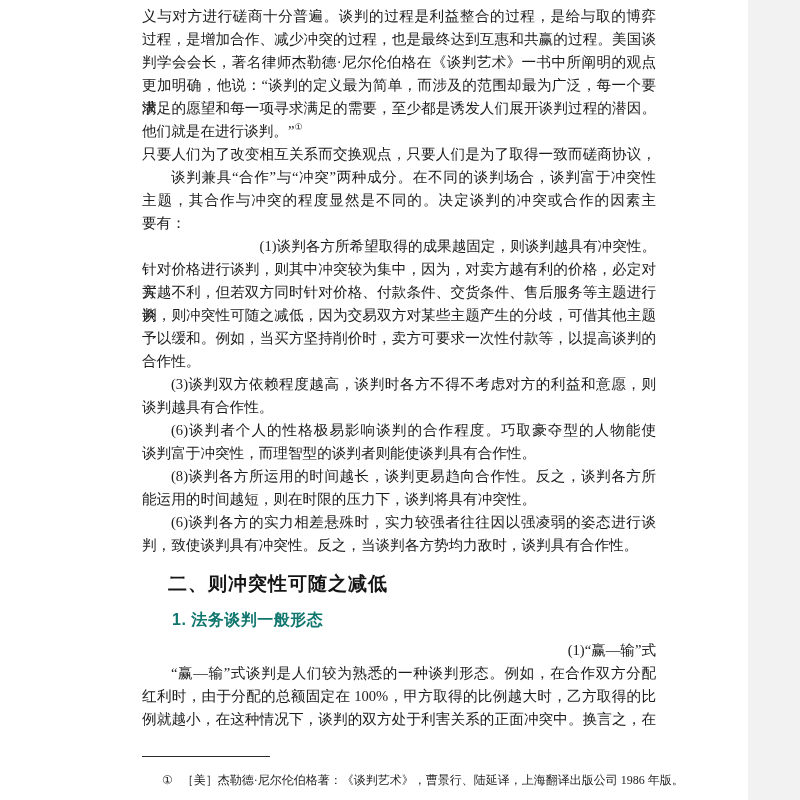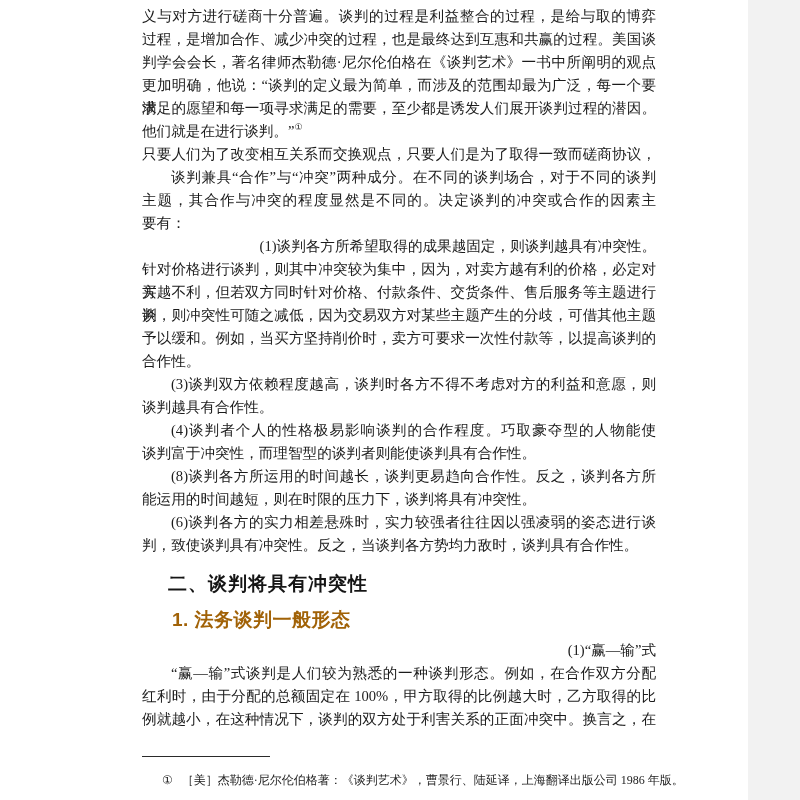--- a/index.html
+++ b/index.html
@@ -40,27 +40,27 @@
     font-size: 19px;
     line-height: 24px;
     padding-left: 26px;
     margin-top: 15px;
     letter-spacing: 1px;
     color: #151515;
   }
   .blk.heading2 {
     font-family: "Liberation Sans", "DejaVu Sans", sans-serif;
     font-weight: bold;
-    font-size: 19px;
+    font-size: 16px;
     line-height: 22px;
     padding-left: 30px;
     margin-top: 13px;
     margin-bottom: 8px;
     letter-spacing: 0.5px;
-    color: #a16207;
+    color: #0f766e;
   }
   .blk sup {
     font-size: 9px;
     vertical-align: super;
     line-height: 0;
   }
   .footnote-divider {
     position: absolute;
     left: 142px;
     top: 756px;
@@ -86,38 +86,38 @@
 
 <div class="page">
   <div class="text-column">
       <div class="blk body fill"><span>义与对方进行磋商十分普遍。谈判的过程是利益整合的过程，是给与取的博弈</span></div>
       <div class="blk body fill"><span>过程，是增加合作、减少冲突的过程，也是最终达到互惠和共赢的过程。美国谈</span></div>
       <div class="blk body fill"><span>判学会会长，著名律师杰勒德·尼尔伦伯格在《谈判艺术》一书中所阐明的观点</span></div>
       <div class="blk body fill"><span>更加明确，他说：“谈判的定义最为简单，而涉及的范围却最为广泛，每一个要求</span></div>
       <div class="blk body fill"><span>满足的愿望和每一项寻求满足的需要，至少都是诱发人们展开谈判过程的潜因。</span></div>
       <div class="blk body"><span>他们就是在进行谈判。”</span><sup>①</sup></div>
       <div class="blk body fill"><span>只要人们为了改变相互关系而交换观点，只要人们是为了取得一致而磋商协议，</span></div>
-      <div class="blk body indent fill"><span>谈判兼具“合作”与“冲突”两种成分。在不同的谈判场合，对于不同的谈判</span></div>
+      <div class="blk body indent fill"><span>谈判兼具“合作”与“冲突”两种成分。在不同的谈判场合，谈判富于冲突性</span></div>
       <div class="blk body fill"><span>主题，其合作与冲突的程度显然是不同的。决定谈判的冲突或合作的因素主</span></div>
       <div class="blk body"><span>要有：</span></div>
       <div class="blk body indent"><span>(1)谈判各方所希望取得的成果越固定，则谈判越具有冲突性。</span></div>
       <div class="blk body fill"><span>针对价格进行谈判，则其中冲突较为集中，因为，对卖方越有利的价格，必定对买</span></div>
       <div class="blk body fill"><span>方越不利，但若双方同时针对价格、付款条件、交货条件、售后服务等主题进行谈</span></div>
       <div class="blk body fill"><span>判，则冲突性可随之减低，因为交易双方对某些主题产生的分歧，可借其他主题</span></div>
       <div class="blk body fill"><span>予以缓和。例如，当买方坚持削价时，卖方可要求一次性付款等，以提高谈判的</span></div>
       <div class="blk body"><span>合作性。</span></div>
       <div class="blk body indent fill"><span>(3)谈判双方依赖程度越高，谈判时各方不得不考虑对方的利益和意愿，则</span></div>
       <div class="blk body"><span>谈判越具有合作性。</span></div>
-      <div class="blk body indent fill"><span>(4)谈判者个人的性格极易影响谈判的合作程度。巧取豪夺型的人物能使</span></div>
+      <div class="blk body indent fill"><span>(6)谈判者个人的性格极易影响谈判的合作程度。巧取豪夺型的人物能使</span></div>
       <div class="blk body"><span>谈判富于冲突性，而理智型的谈判者则能使谈判具有合作性。</span></div>
       <div class="blk body indent fill"><span>(8)谈判各方所运用的时间越长，谈判更易趋向合作性。反之，谈判各方所</span></div>
       <div class="blk body"><span>能运用的时间越短，则在时限的压力下，谈判将具有冲突性。</span></div>
       <div class="blk body indent fill"><span>(6)谈判各方的实力相差悬殊时，实力较强者往往因以强凌弱的姿态进行谈</span></div>
       <div class="blk body"><span>判，致使谈判具有冲突性。反之，当谈判各方势均力敌时，谈判具有合作性。</span></div>
-      <div class="blk heading1"><span>二、谈判将具有冲突性</span></div>
+      <div class="blk heading1"><span>二、则冲突性可随之减低</span></div>
       <div class="blk heading2"><span>1. 法务谈判一般形态</span></div>
       <div class="blk body indent"><span>(1)“赢—输”式</span></div>
       <div class="blk body indent fill"><span>“赢—输”式谈判是人们较为熟悉的一种谈判形态。例如，在合作双方分配</span></div>
       <div class="blk body fill"><span>红利时，由于分配的总额固定在 100%，甲方取得的比例越大时，乙方取得的比</span></div>
       <div class="blk body fill"><span>例就越小，在这种情况下，谈判的双方处于利害关系的正面冲突中。换言之，在</span></div>
     </div>
   <div class="footnote-divider"></div>
   <div class="footnote">
     <span>①</span>
     <span>［美］杰勒德·尼尔伦伯格著：《谈判艺术》，曹景行、陆延译，上海翻译出版公司 1986 年版。</span>

